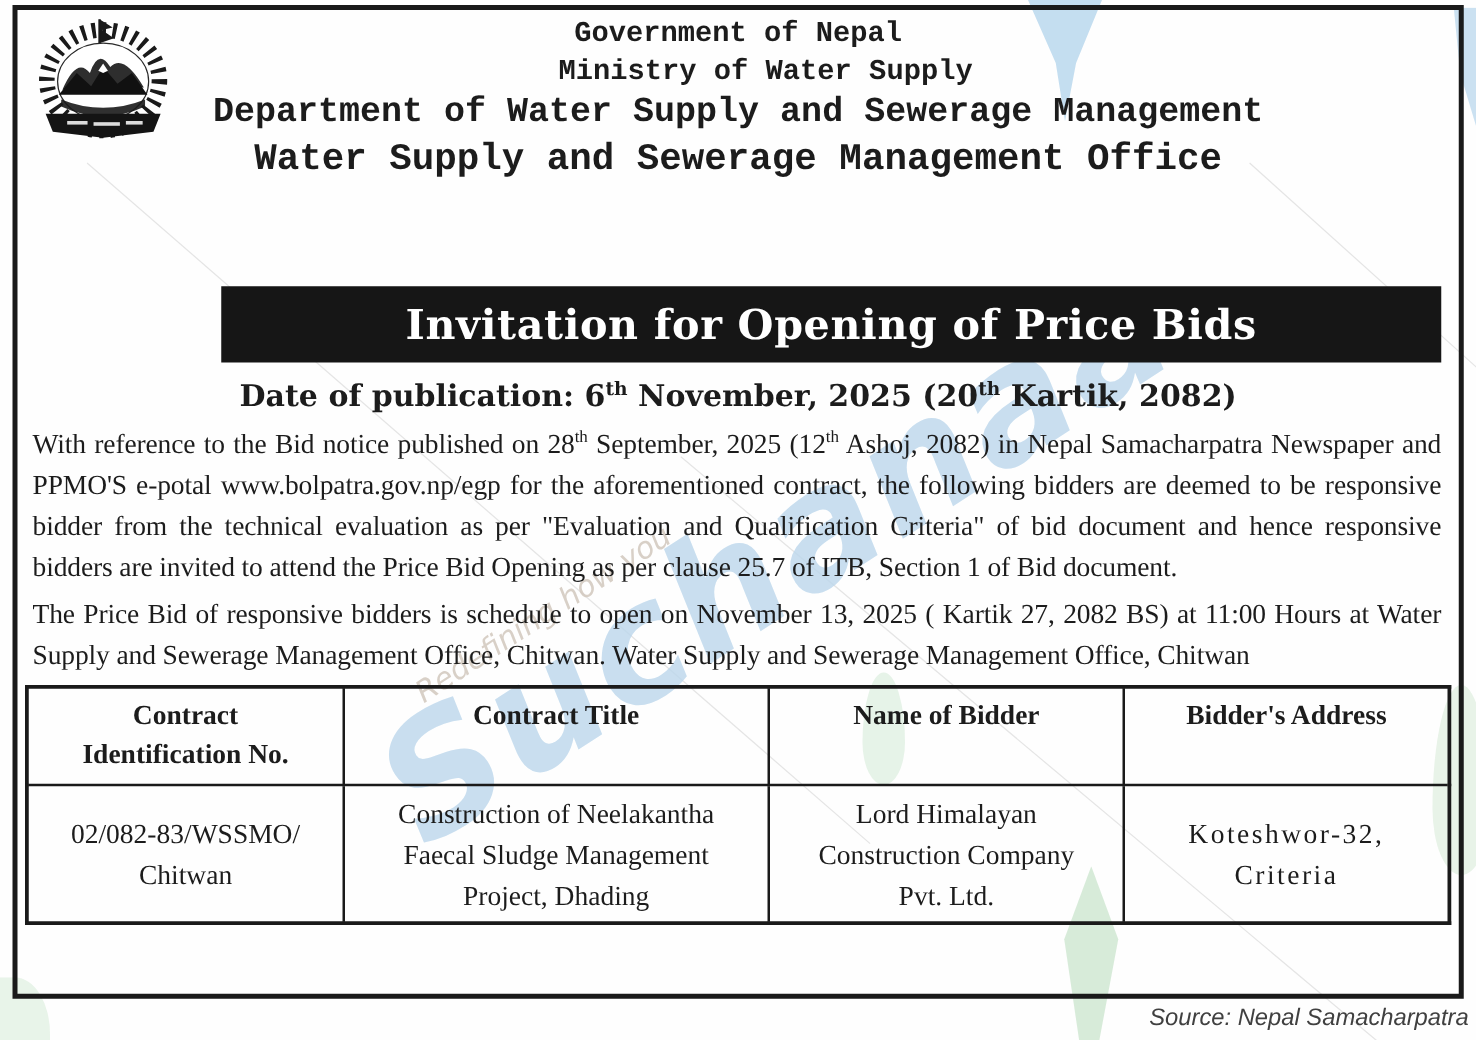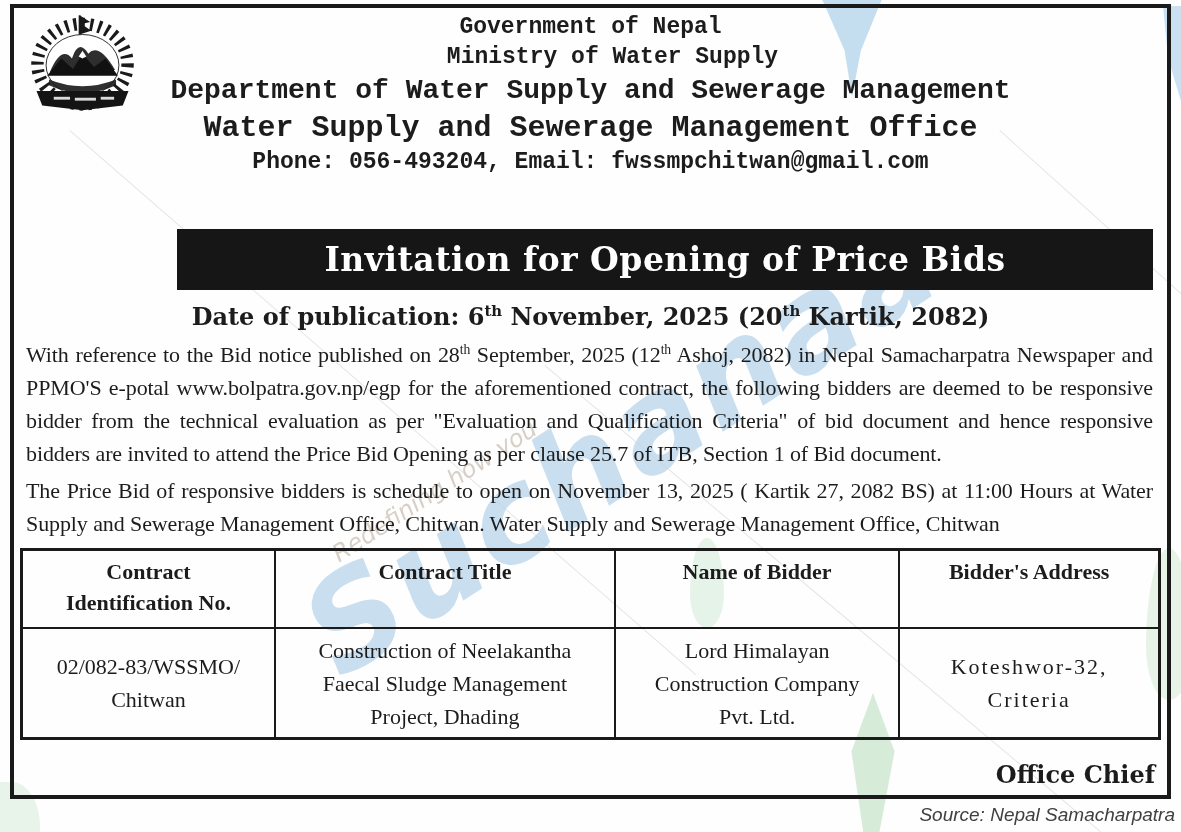--- a/index.html
+++ b/index.html
@@ -106,21 +106,20 @@
       <rect x="30" y="86" width="17" height="3" fill="#ffffff" opacity=".85"></rect>
       <rect x="52" y="87" width="22" height="3" fill="#ffffff" opacity=".85"></rect>
       <rect x="79" y="86" width="14" height="3" fill="#ffffff" opacity=".85"></rect>
     </svg>
 
     <div class="masthead">
       <div class="m1">Government of Nepal</div>
       <div class="m2">Ministry of Water Supply</div>
       <div class="m3">Department of Water Supply and Sewerage Management</div>
       <div class="m4">Water Supply and Sewerage Management Office</div>
-      <div class="m6">Phone: 056-493204, Email: fwssmpchitwan@gmail.com</div>
     </div>
 
     <div class="banner">
         <span>Invitation for Opening of Price Bids</span>
       </div>
 
     <div class="dateline"><span>Date of publication: 6</span><sup>th</sup><span> November, 2025 (20</span><sup>th</sup><span> Kartik, 2082)</span></div>
 
     <div class="bodytext">
       <p><span>With reference to the Bid notice published on 28</span><sup>th</sup><span> September, 2025 (12</span><sup>th</sup><span> Ashoj, 2082) in Nepal Samacharpatra Newspaper and PPMO'S e-potal www.bolpatra.gov.np/egp for the aforementioned contract, the following bidders are deemed to be responsive bidder from the technical evaluation as per "Evaluation and Qualification Criteria" of bid document and hence responsive bidders are invited to attend the Price Bid Opening as per clause 25.7 of ITB, Section 1 of Bid document.</span></p>
@@ -137,17 +136,16 @@
       </tr>
       <tr>
         <td class="c1">02/082-83/WSSMO/ Chitwan</td>
         <td class="c2">Construction of Neelakantha Faecal Sludge Management Project, Dhading</td>
         <td class="c3">Lord Himalayan Construction Company Pvt. Ltd.</td>
         <td class="c4">Koteshwor-32, Criteria</td>
       </tr>
     </tbody>
       </table>
 
-    <div class="office-chief">Office Chief</div>
   </div>
 
   <div class="source-line">Source: Nepal Samacharpatra</div>
 </div>
 
 </body></html>

